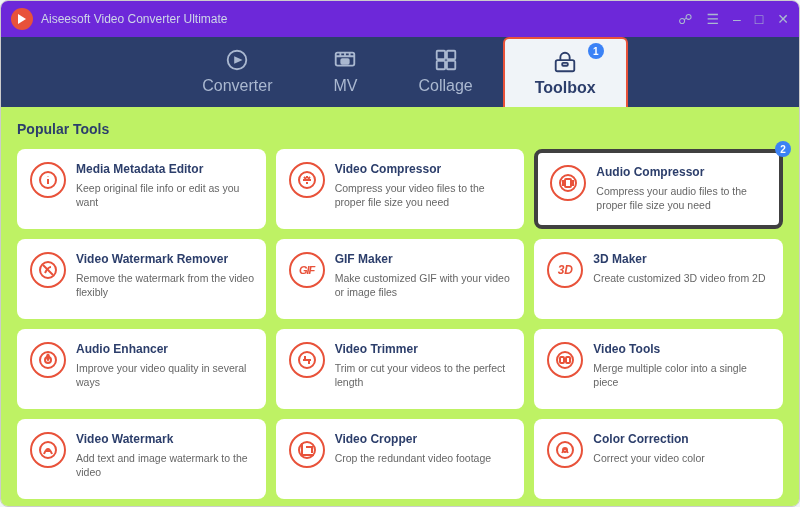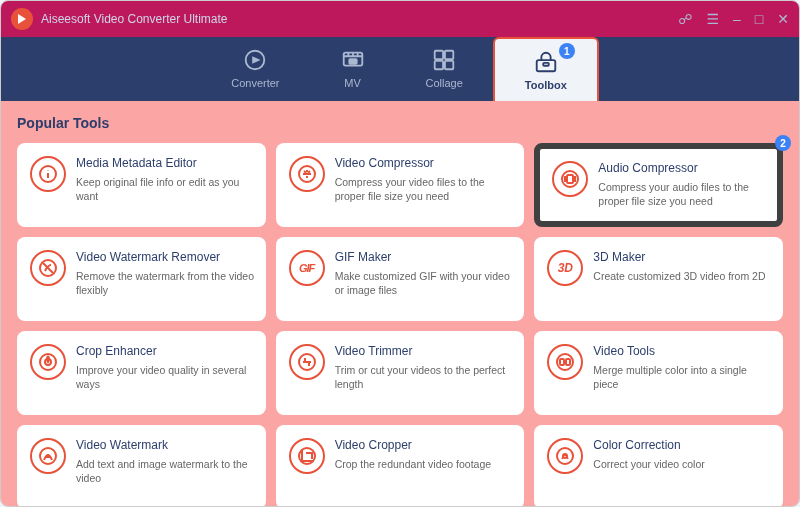--- a/index.html
+++ b/index.html
@@ -15,21 +15,21 @@
       width: 800px;
       height: 507px;
       display: flex;
       flex-direction: column;
       border: 1px solid #ccc;
       border-radius: 8px;
       overflow: hidden;
     }
     
     .titlebar {
-      background: #be185d;
+      background: #6d28d9;
       height: 36px;
       display: flex;
       align-items: center;
       padding: 13px 10px;
       flex-shrink: 0;
     }
     .titlebar-logo {
       width: 22px;
       height: 22px;
       background: #e8523a;
@@ -78,40 +78,40 @@
     }
     .nav-tab svg { width: 26px; height: 26px; }
     .nav-tab.active {
       background: #f0f4f8;
       color: #2c3e6b;
       border-radius: 6px 6px 0 0;
       border: 2px solid #e8523a;
       border-bottom: none;
     }
     .nav-tab.active .tab-label { color: #2c3e6b; font-weight: 600; }
-    .nav-tab .tab-label { font-size: 11px; }
+    .nav-tab .tab-label { font-size: 16px; }
     .badge-1 {
       position: absolute;
       top: 4px;
       right: 22px;
       background: #3b82f6;
       color: white;
       border-radius: 50%;
       width: 16px;
       height: 16px;
       font-size: 10px;
       display: flex;
       align-items: center;
       justify-content: center;
       font-weight: bold;
     }
     
     .content {
       flex: 1;
-      background: #fca5a5;
+      background: #bef264;
       padding: 14px 16px;
       overflow: hidden;
       display: flex;
       flex-direction: column;
     }
     .section-title {
       font-size: 14px;
       font-weight: 700;
       color: #2c3e6b;
       margin-bottom: 12px;
@@ -128,40 +128,40 @@
       border-radius: 8px;
       padding: 12px 10px 12px 12px;
       display: flex;
       align-items: flex-start;
       gap: 10px;
       cursor: pointer;
       border: 1.5px solid transparent;
       transition: border-color 0.2s;
     }
     .tool-card.highlighted {
-      border: 6px solid #404040;
+      border: 4px solid #404040;
     }
     .tool-icon {
       width: 36px;
       height: 36px;
       border-radius: 50%;
       border: 2px solid #e8523a;
       display: flex;
       align-items: center;
       justify-content: center;
       flex-shrink: 0;
       color: #e8523a;
       font-size: 16px;
       font-style: italic;
     }
     .tool-icon svg { width: 20px; height: 20px; }
     .tool-info { flex: 1; min-width: 0; }
     .tool-name {
       font-size: 12px;
-      font-weight: 400;
+      font-weight: 700;
       color: #2c3e6b;
       margin-bottom: 3px;
       line-height: 1.3;
     }
     .tool-desc {
       font-size: 10.5px;
       color: #666;
       line-height: 1.4;
     }
     .badge-2 {
@@ -340,21 +340,21 @@
 
       <div class="tool-card">
         <div class="tool-icon">
           <svg viewBox="0 0 20 20" fill="none" stroke="#e8523a" stroke-width="2">
             <circle cx="10" cy="10" r="8"></circle>
             <circle cx="10" cy="10" r="3"></circle>
             <path d="M10 4 Q12 7 10 10 Q8 7 10 4"></path>
           </svg>
         </div>
         <div class="tool-info">
-          <div class="tool-name">Crop Enhancer</div>
+          <div class="tool-name">Audio Enhancer</div>
           <div class="tool-desc">Improve your video quality in several ways</div>
         </div>
       </div>
 
       <div class="tool-card">
         <div class="tool-icon">
           <svg viewBox="0 0 20 20" fill="none" stroke="#e8523a" stroke-width="2">
             <circle cx="10" cy="10" r="8"></circle>
             <line x1="6" y1="10" x2="14" y2="10"></line>
             <line x1="8" y1="6" x2="8" y2="10"></line>

